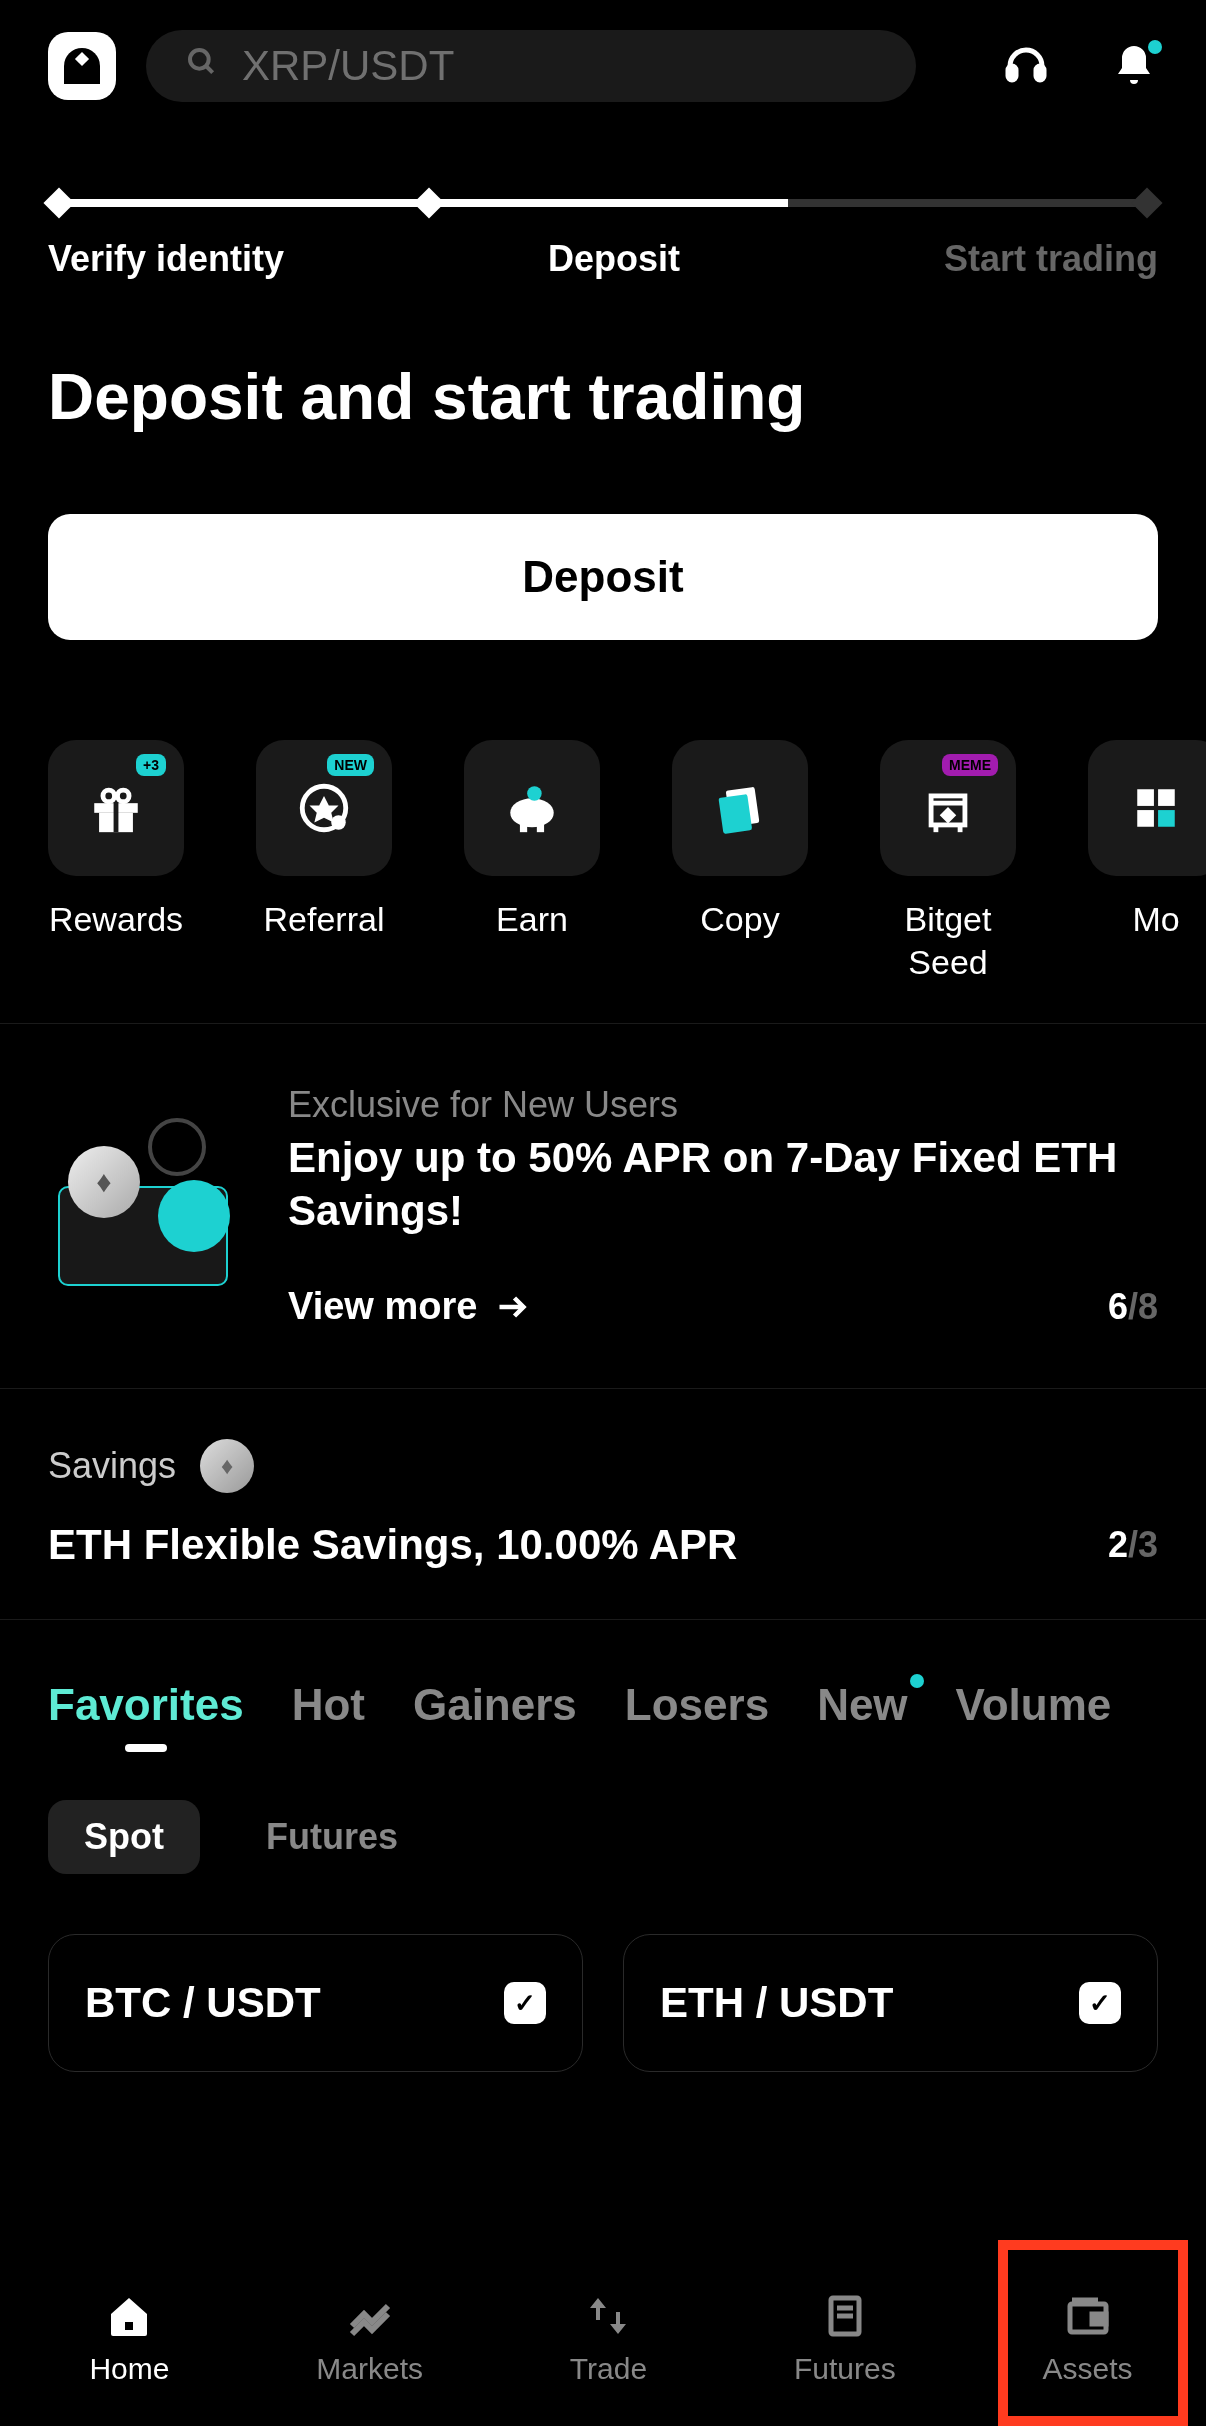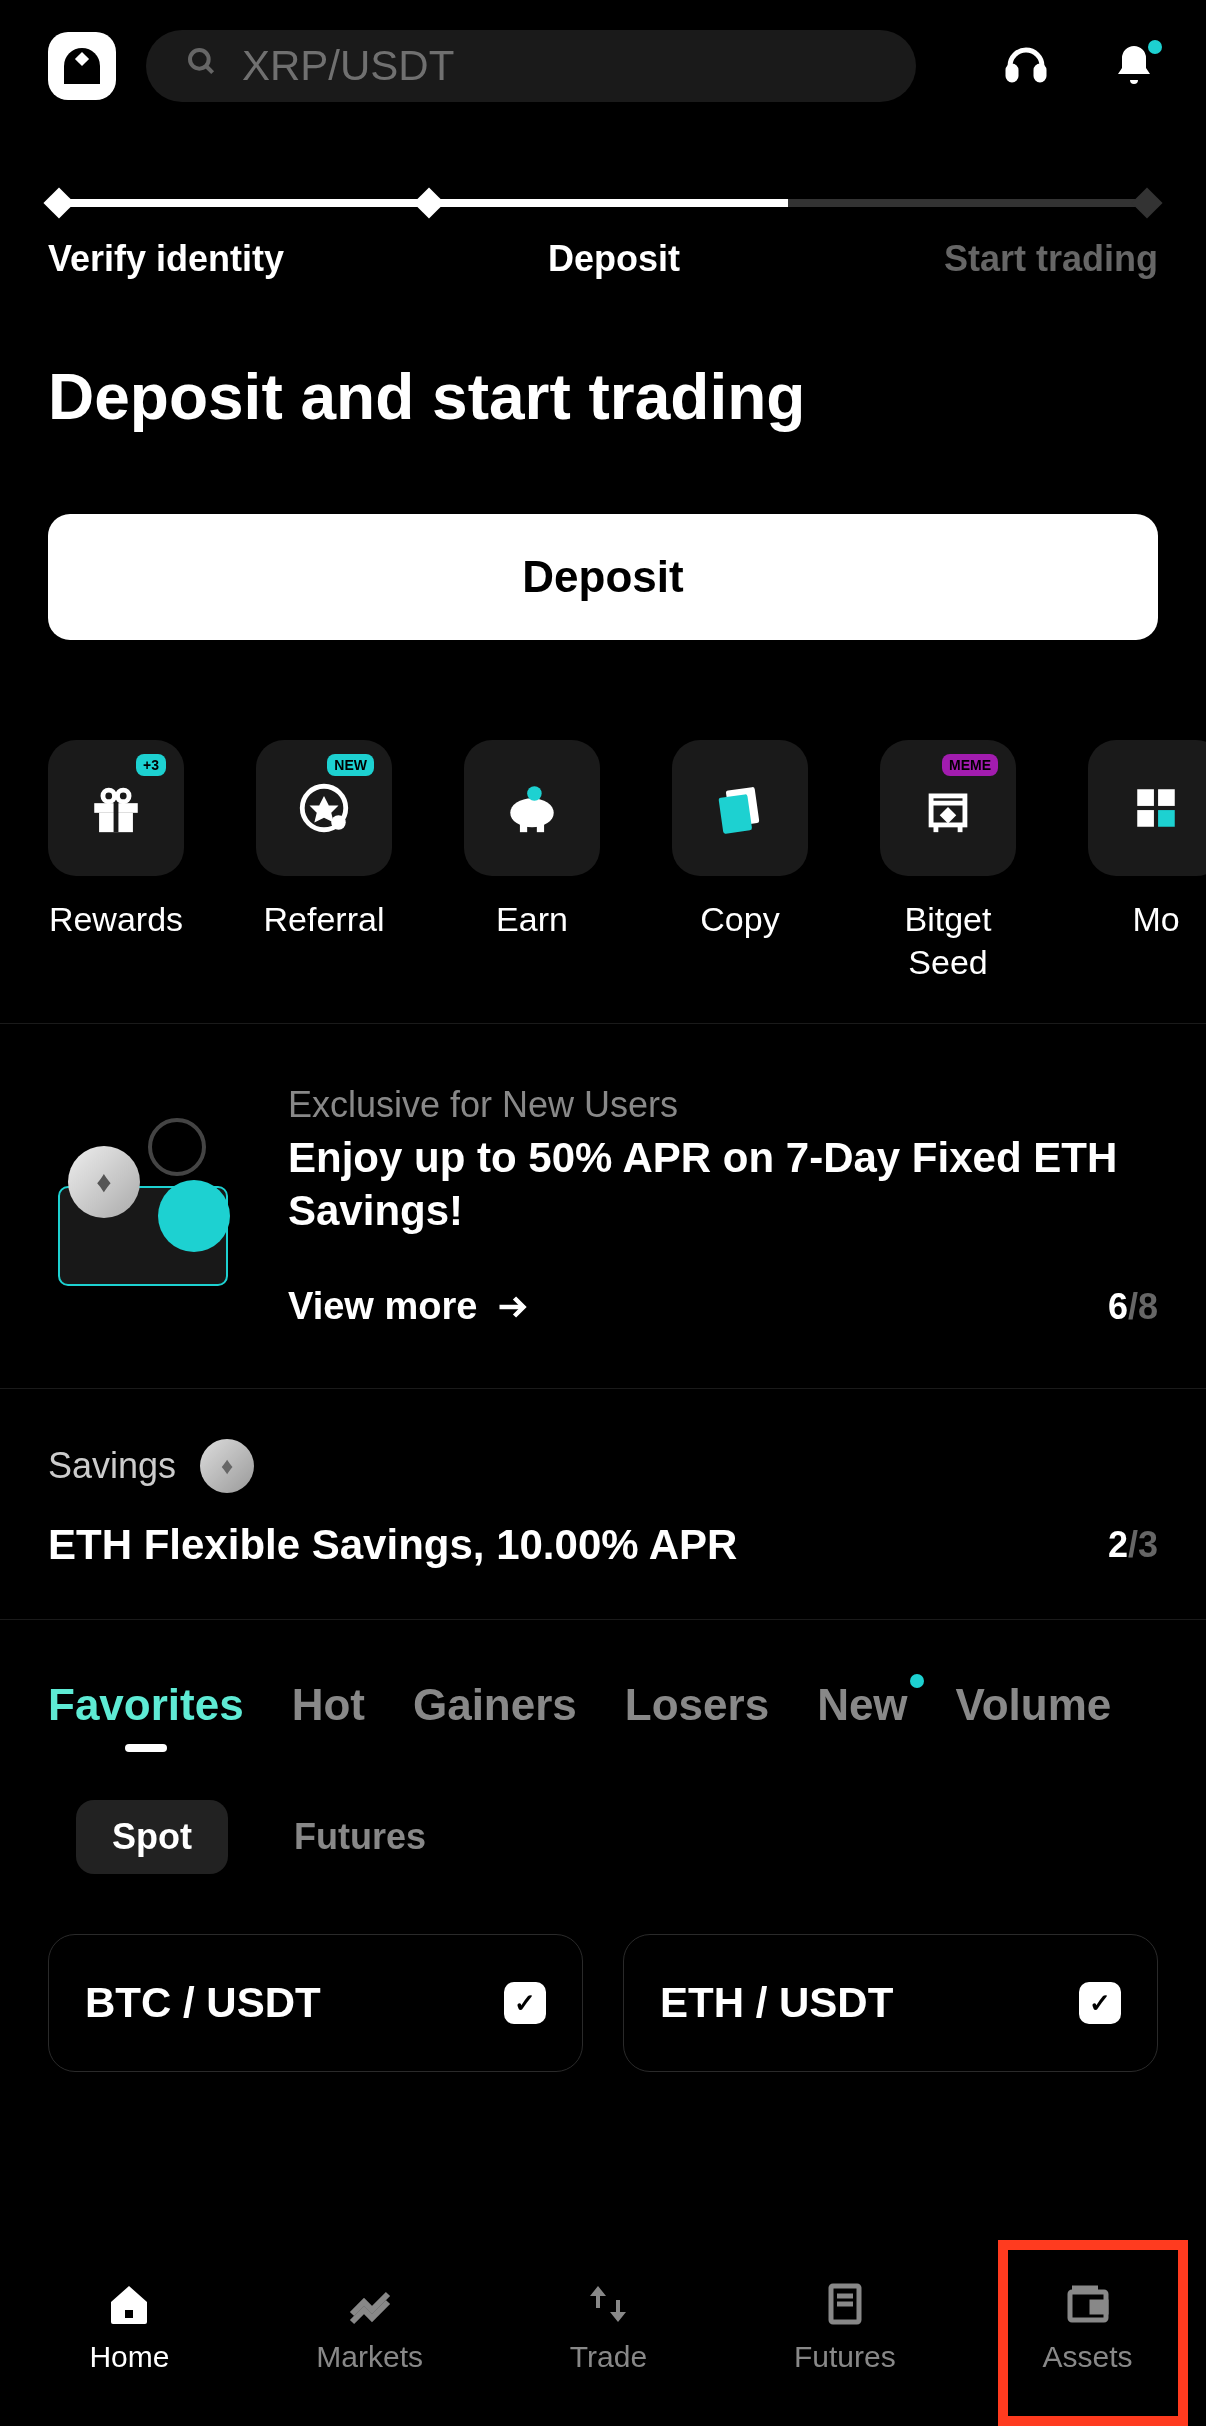--- a/index.html
+++ b/index.html
@@ -279,21 +279,21 @@
     bottom:-22px; left:50%;
     transform:translateX(-50%);
     width:42px;height:8px;background:#fff;border-radius:4px;
   }
   .tab-dot {
     position:absolute;top:-6px;right:-16px;
     width:14px;height:14px;background:#1dd1d1;border-radius:50%;
   }
   .subtabs {
     display:flex;gap:30px;
-    padding: 40px 76px;
+    padding: 40px 48px;
   }
   .subtab {
     padding: 16px 36px;
     border-radius: 18px;
     font-size: 36px;
     font-weight: 600;
     color:#888;
   }
   .subtab.active { background:#222; color:#fff; }
   .cards-row {
@@ -313,21 +313,21 @@
     font-size:42px;font-weight:700;
   }
   .check {
     width:42px;height:42px;
     background:#fff;border-radius:10px;
     display:flex;align-items:center;justify-content:center;
     color:#000;font-size:26px;font-weight:900;
   }
   .bottom-nav {
     position:absolute;
-    bottom:16px;left:0;right:0;
+    bottom:4px;left:0;right:0;
     height:176px;
     background:#000;
     display:flex;
     justify-content:space-around;
     align-items:center;
     padding-top:10px;
     margin-left:16px;
   }
   .nav-item {
     display:flex;flex-direction:column;align-items:center;gap:12px;

